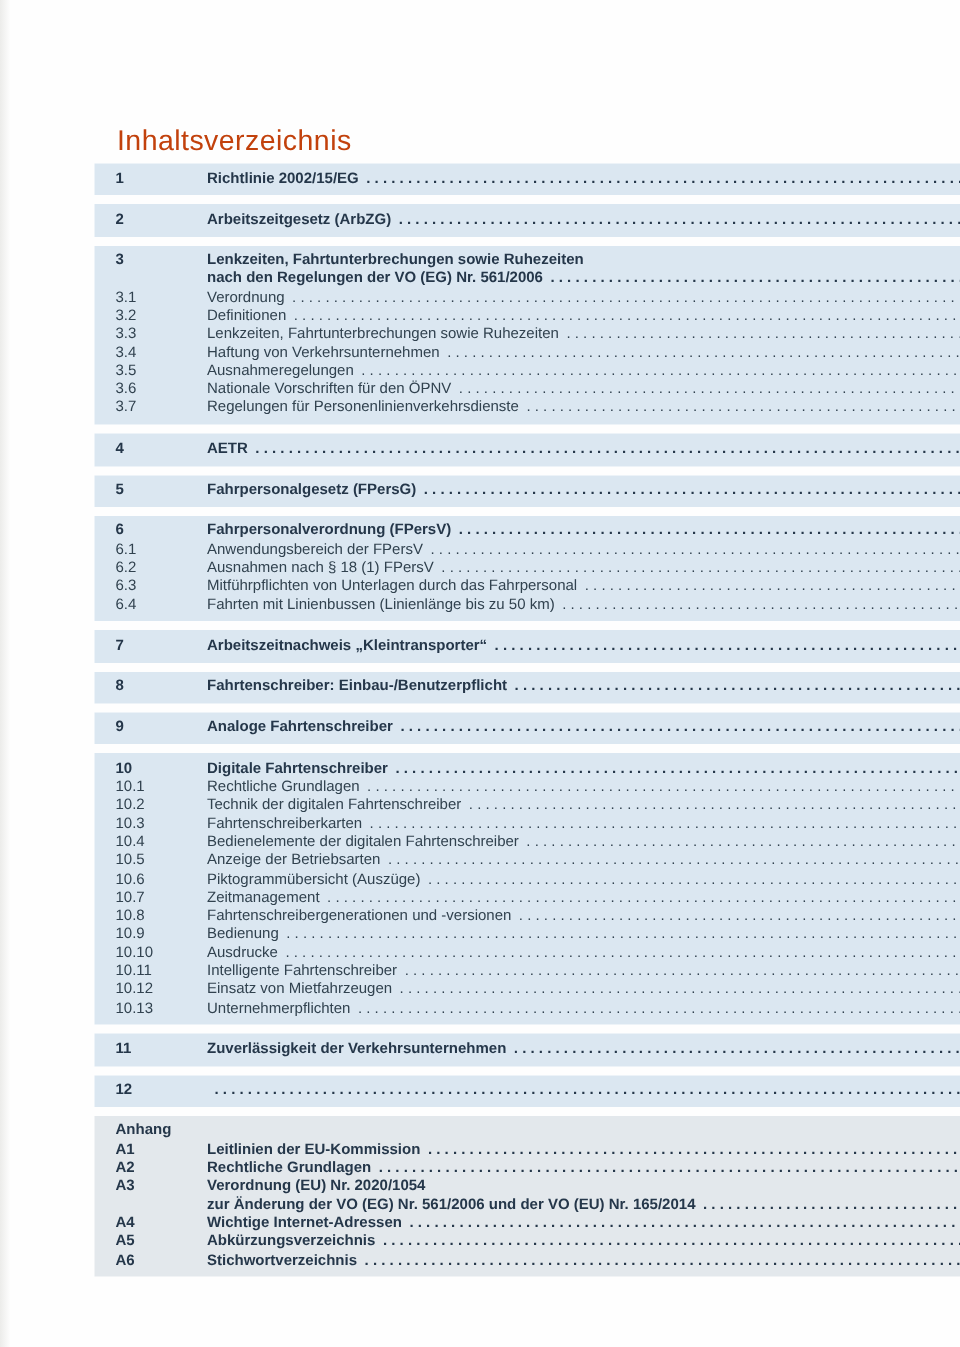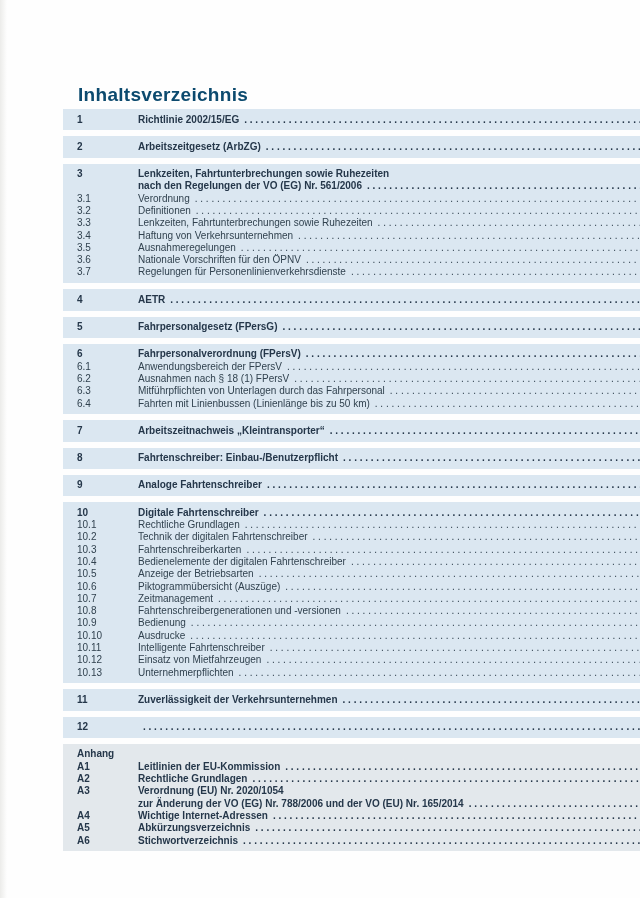--- a/index.html
+++ b/index.html
@@ -5,21 +5,21 @@
   html,body{margin:0;padding:0}
   body{
     width:640px;height:898px;position:relative;overflow:hidden;
     background:#fefefe;
     font-family:"Liberation Sans",sans-serif;
   }
   .scan-edge{position:absolute;left:0;top:0;bottom:0;width:7px;
     background:linear-gradient(90deg,#ececea,#fefefe);}
   .page-title{
     position:absolute;left:78px;top:84px;
-    font-size:19px;font-weight:bold;color:#0c4a6e;letter-spacing:.3px;text-align:right;
+    font-size:19px;font-weight:normal;color:#c2410c;letter-spacing:.3px;text-align:right;
   }
   #toc{
     position:absolute;left:63px;top:109px;right:0;
     display:flex;flex-direction:column;gap:6px;
   }
   .section{display:flex;align-items:stretch}
   .band{
     flex:1;background:#dbe7f1;color:#31424f;
     padding:4.5px 6px 4.5px 14px;font-size:10px;
   }
@@ -282,21 +282,21 @@
           <span class="rid">A2</span>
           <span class="rtitle">Rechtliche Grundlagen</span>
           <span class="dots">. . . . . . . . . . . . . . . . . . . . . . . . . . . . . . . . . . . . . . . . . . . . . . . . . . . . . . . . . . . . . . . . . . . . . . . . . . . . . . . . . . . . . . . . . . . . . . . . . . . . . . . . . . . . . . . . . . . . . . . . </span>
         </div>
         <div class="line bold">
           <span class="rid">A3</span>
           <span class="rtitle">Verordnung (EU) Nr. 2020/1054</span>
         </div>
         <div class="line bold">
           <span class="rid"></span>
-          <span class="rtitle">zur Änderung der VO (EG) Nr. 788/2006 und der VO (EU) Nr. 165/2014</span>
+          <span class="rtitle">zur Änderung der VO (EG) Nr. 561/2006 und der VO (EU) Nr. 165/2014</span>
           <span class="dots">. . . . . . . . . . . . . . . . . . . . . . . . . . . . . . . . . . . . . . . . . . . . . . . . . . . . . . . . . . . . . . . . . . . . . . . . . . . . . . . . . . . . . . . . . . . . . . . . . . . . . . . . . . . . . . . . . . . . . . . . </span>
         </div>
         <div class="line bold">
           <span class="rid">A4</span>
           <span class="rtitle">Wichtige Internet-Adressen</span>
           <span class="dots">. . . . . . . . . . . . . . . . . . . . . . . . . . . . . . . . . . . . . . . . . . . . . . . . . . . . . . . . . . . . . . . . . . . . . . . . . . . . . . . . . . . . . . . . . . . . . . . . . . . . . . . . . . . . . . . . . . . . . . . . </span>
         </div>
         <div class="line bold">
           <span class="rid">A5</span>
           <span class="rtitle">Abkürzungsverzeichnis</span>

